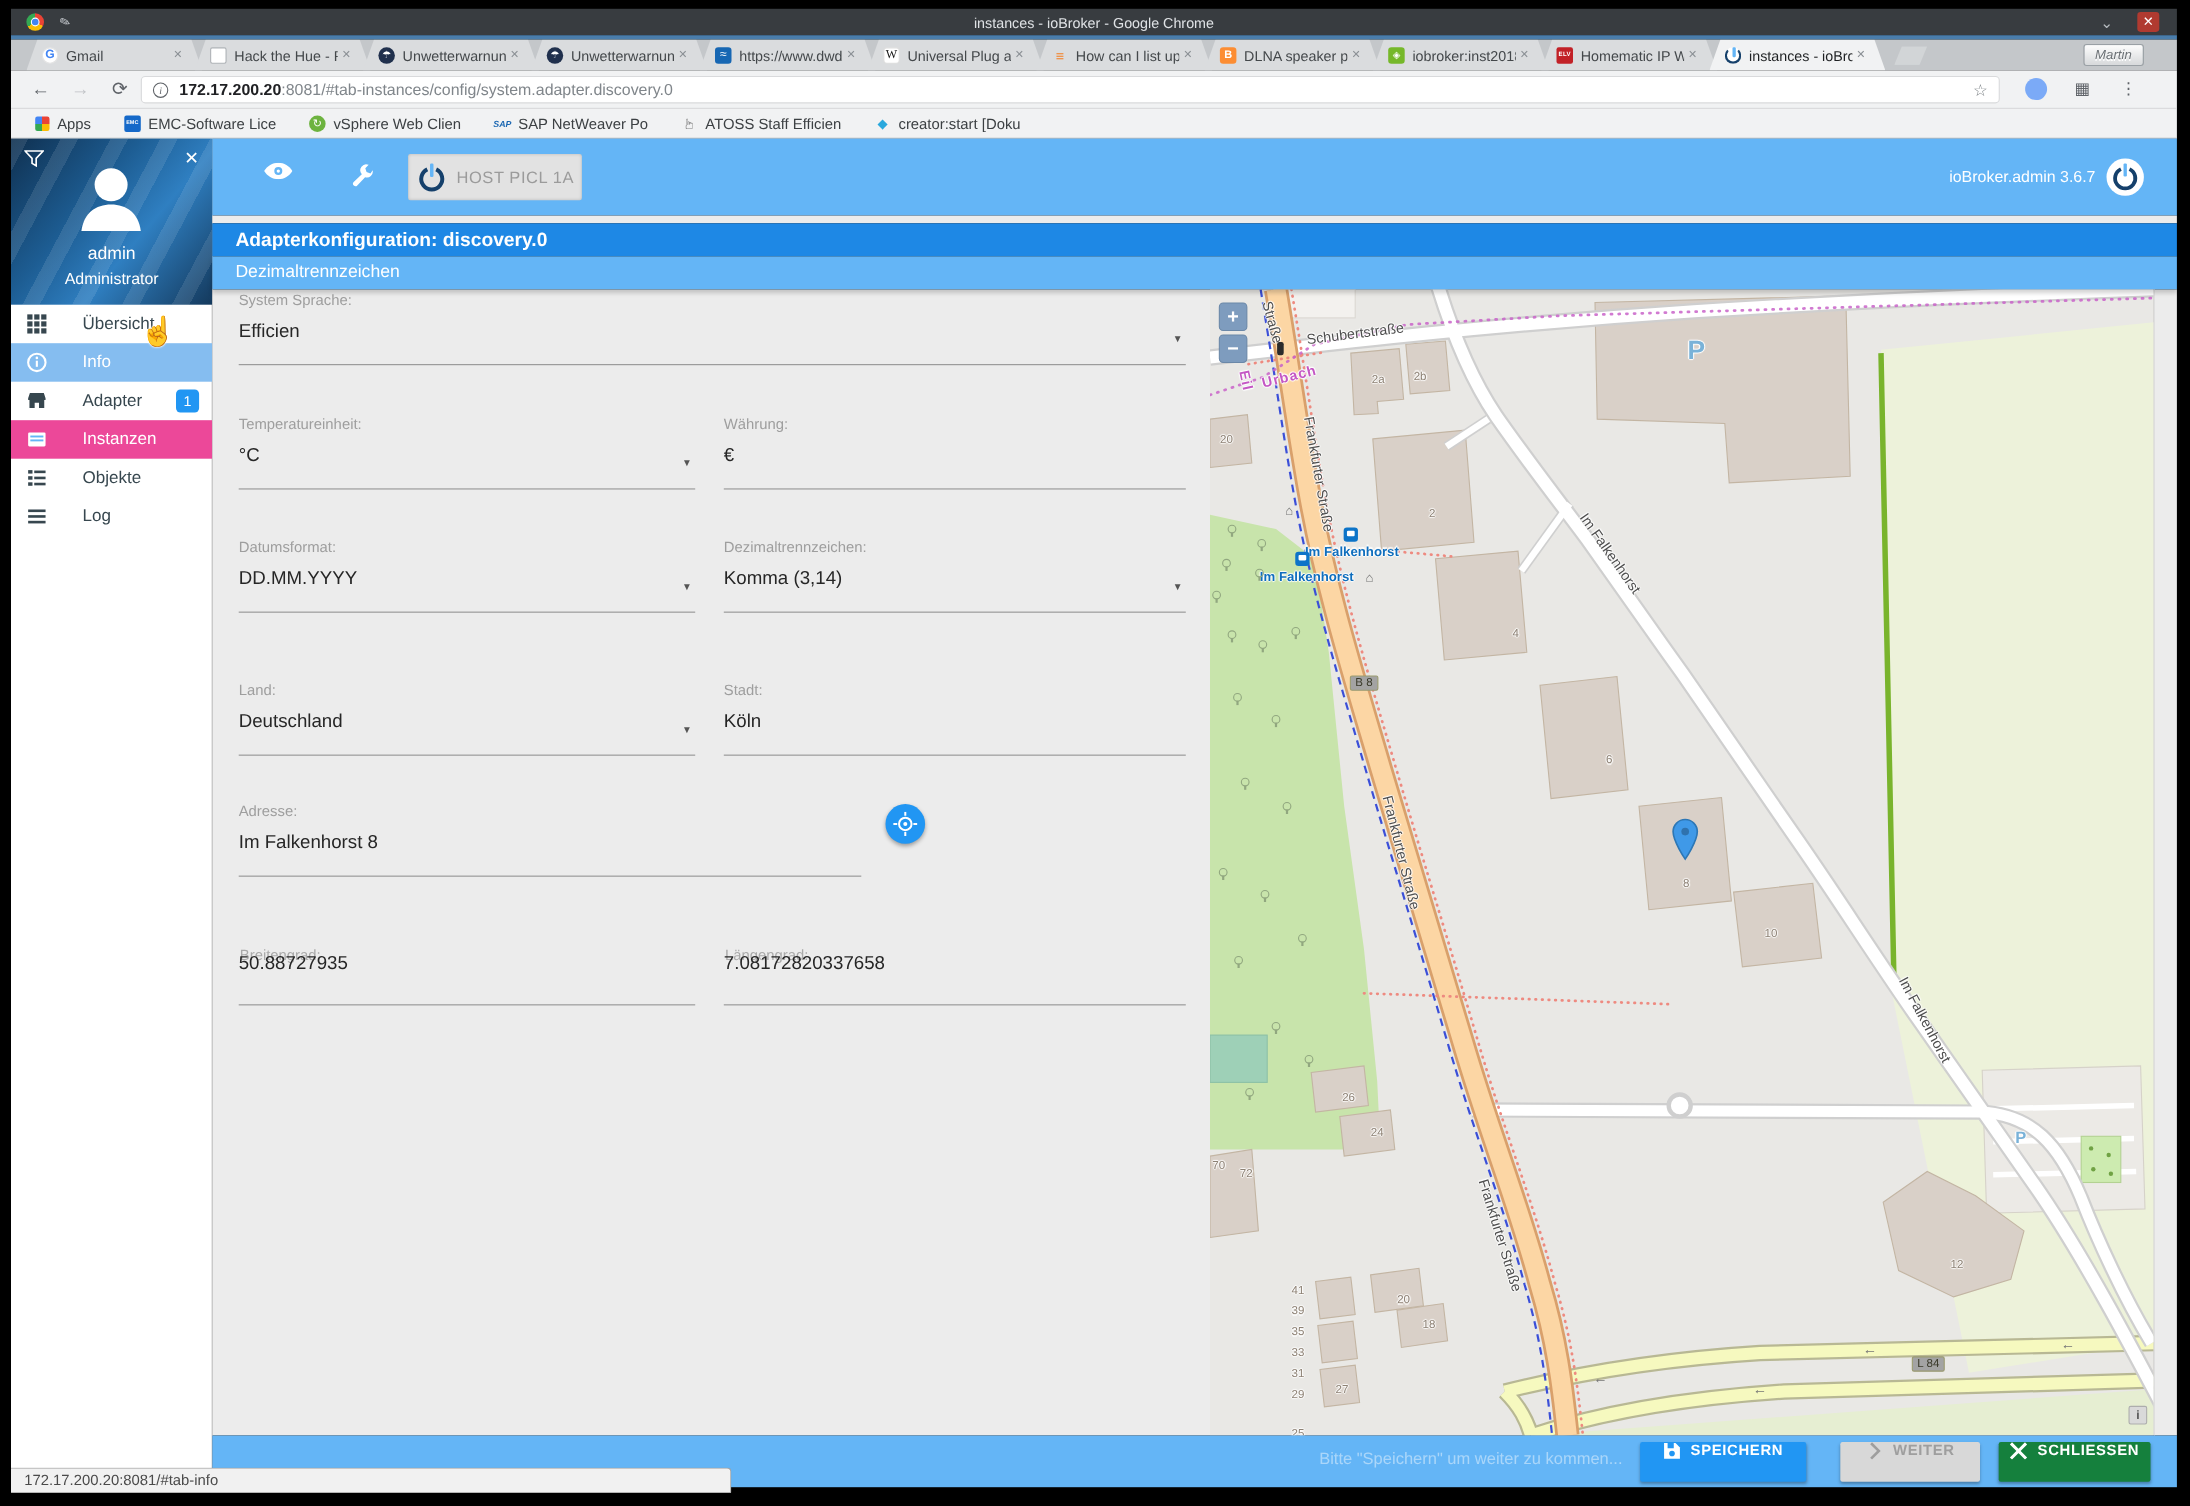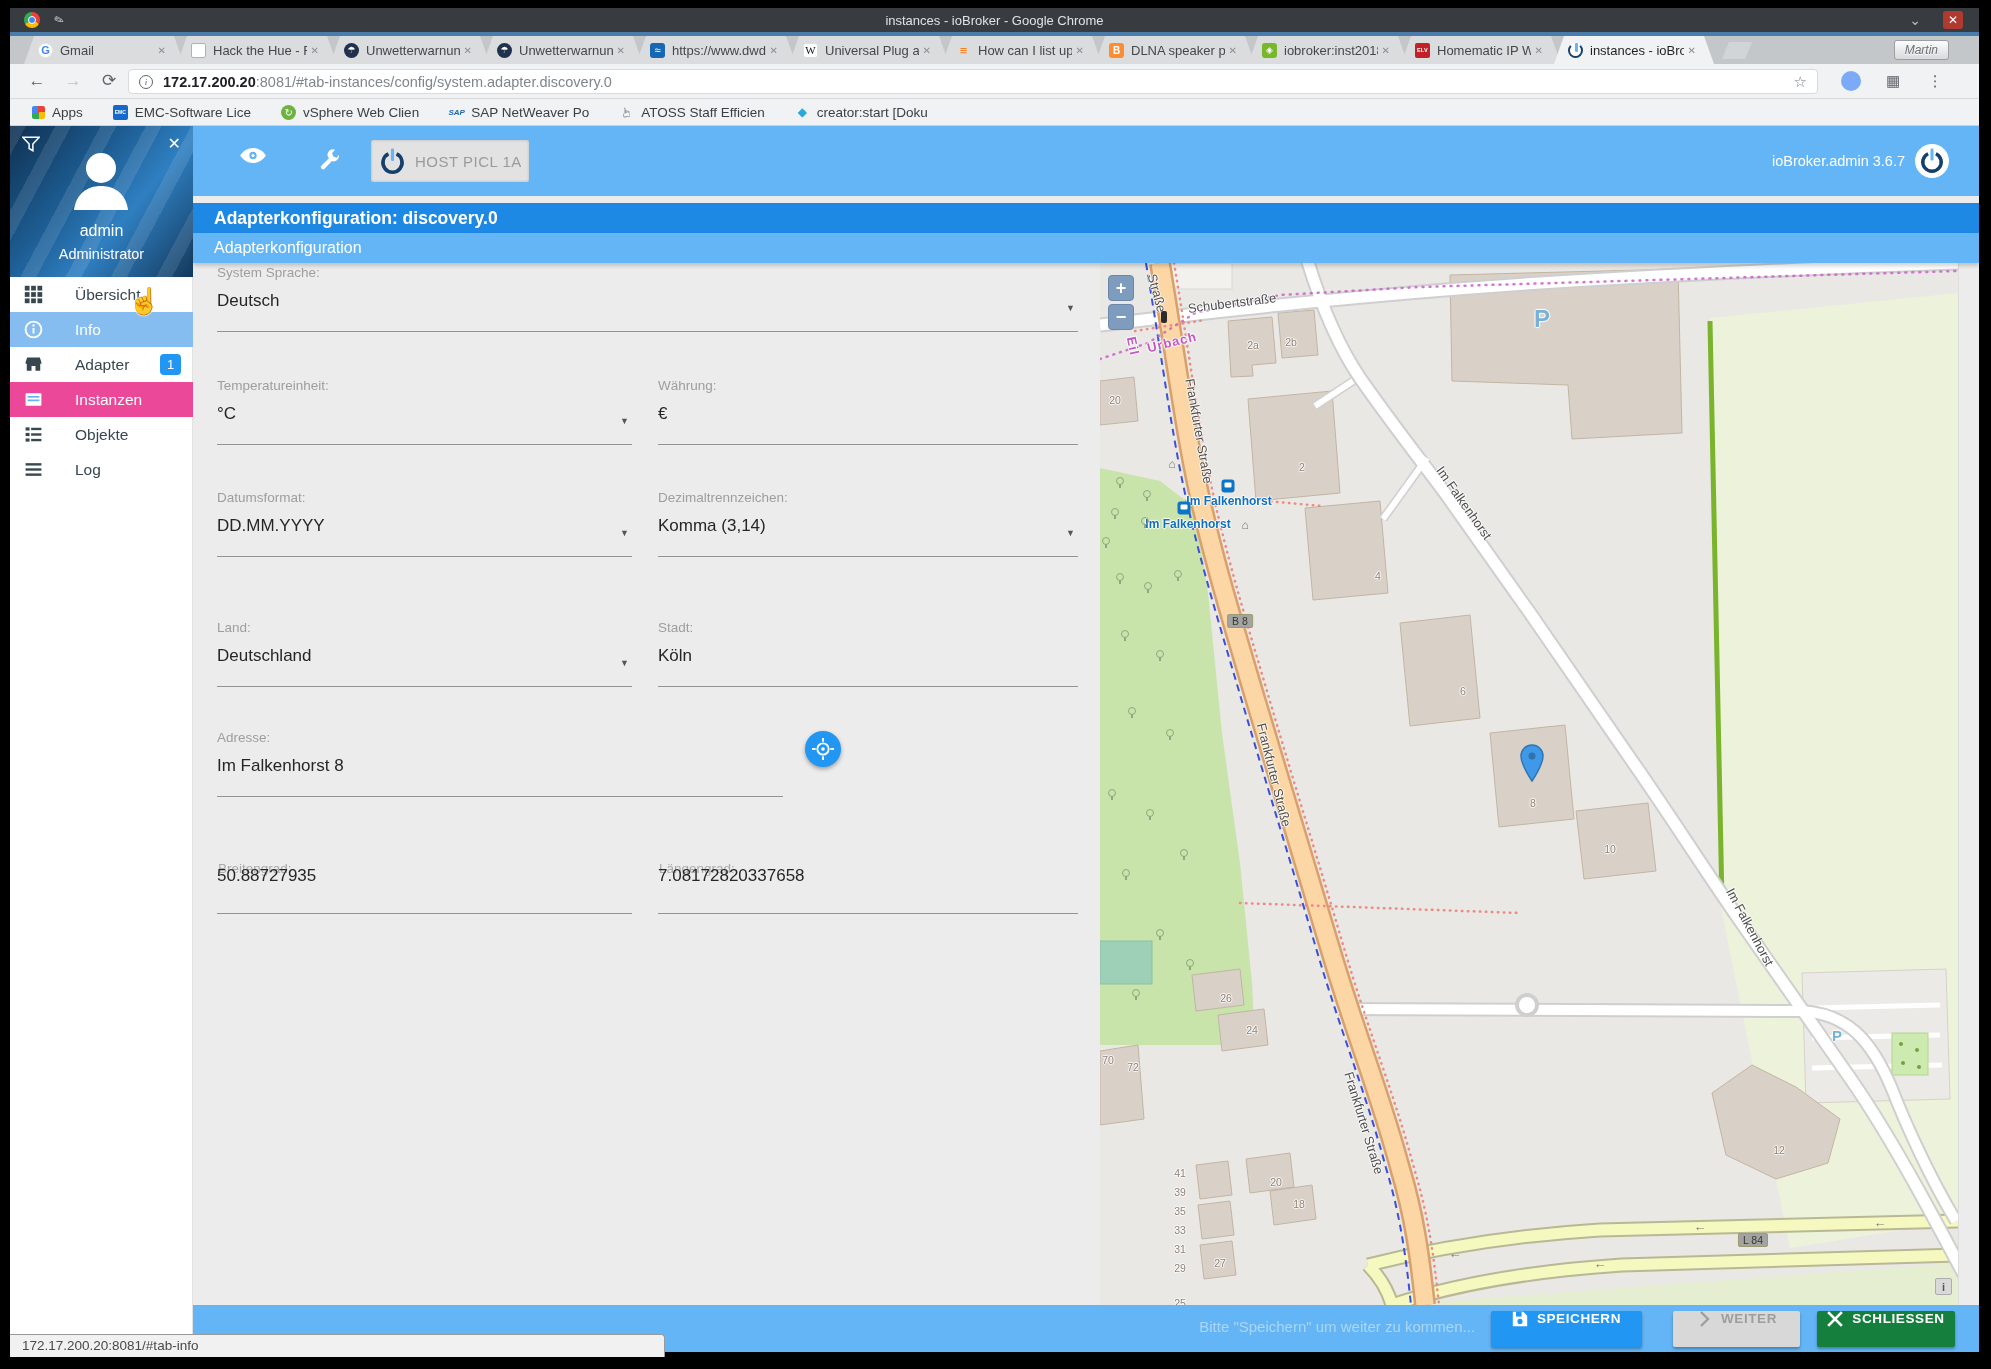--- a/index.html
+++ b/index.html
@@ -413,26 +413,26 @@
 <span class="abs" id="version-label">ioBroker.admin 3.6.7</span>
 <div class="abs" id="app-logo">
   <svg viewBox="0 0 24 24">
       <path d="M8.41 5.30 A8.5 8.5 0 1 0 15.59 5.30" fill="none" stroke="#15406b" stroke-width="3.2"></path>
       <rect x="10.6" y="0.5" width="2.8" height="11" rx="1" fill="#64b5f6"></rect>
     </svg>
 </div>
 
 <div class="abs" id="bar-gap"></div>
 <div class="abs" id="dlg-title">Adapterkonfiguration: discovery.0</div>
-<div class="abs" id="dlg-subtitle">Adapterkonfiguration</div>
+<div class="abs" id="dlg-subtitle">Dezimaltrennzeichen</div>
 
 <div class="abs" id="form">
   <div class="field" style="left:24px;top:2px;width:861px;height:70px">
     <div class="flabel">System Sprache:</div>
-    <div class="fvalue">Deutsch</div>
+    <div class="fvalue">Efficien</div>
     <span class="select-arrow">▼</span>
     <div class="funderline"></div>
   </div>
   <div class="field" style="left:24px;top:115px;width:415px;height:70px">
     <div class="flabel">Temperatureinheit:</div>
     <div class="fvalue">°C</div>
     <span class="select-arrow">▼</span>
     <div class="funderline"></div>
   </div>
   <div class="field" style="left:465px;top:115px;width:420px;height:70px">

